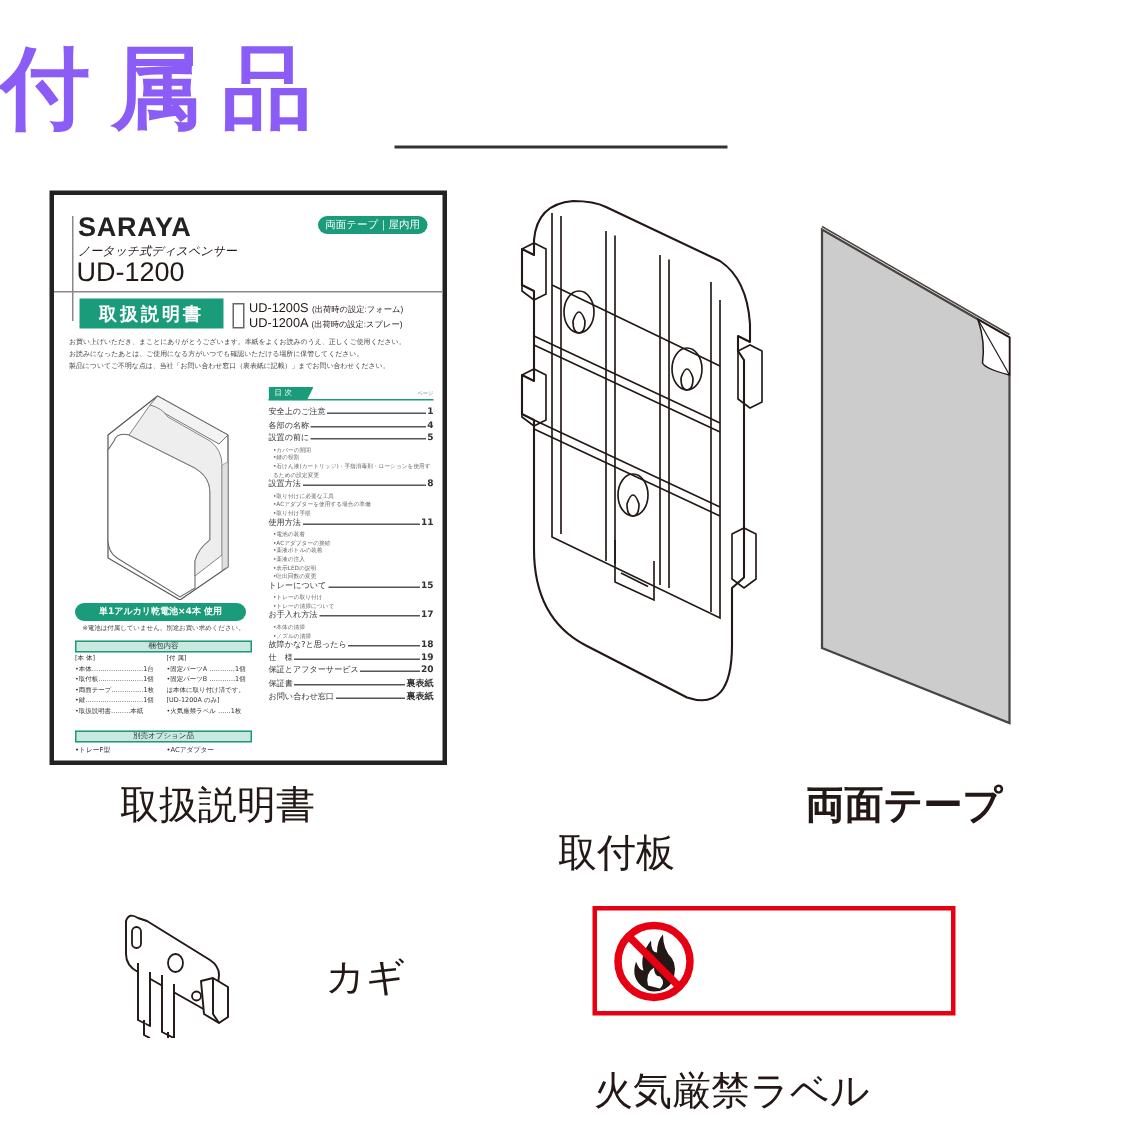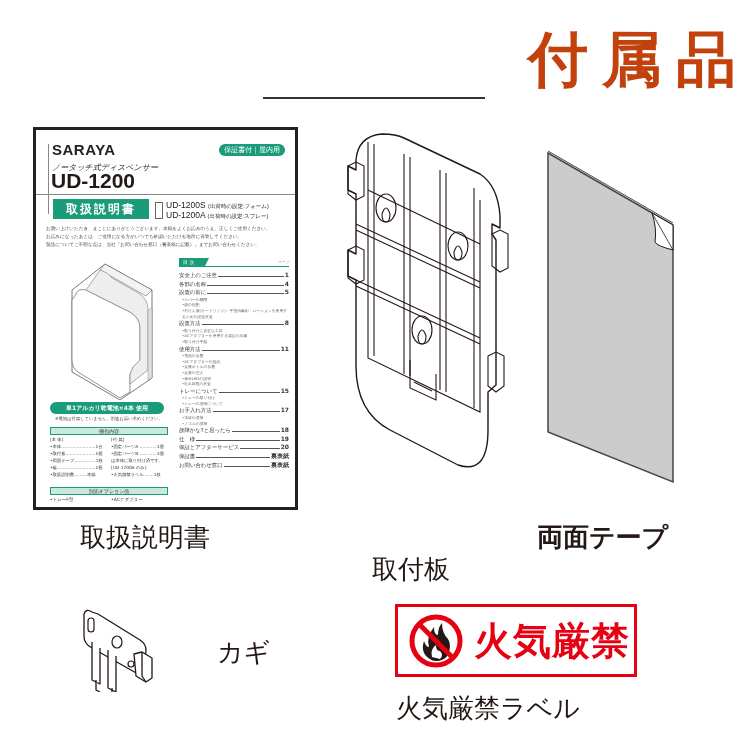--- a/index.html
+++ b/index.html
@@ -1,33 +1,33 @@
 <!DOCTYPE html>
 <html><head>
 <meta charset="utf-8">
 <style>
   * { box-sizing: border-box; margin: 0; padding: 0; }
   html, body { width: 750px; height: 750px; background: #ffffff; overflow: hidden; }
   body { position: relative; font-family: "DejaVu Sans", sans-serif; color: #231815; }
 
-  .title { position: absolute; left: 0; top: 24px; width: 750px; text-align: right;
-    font-size: 60px; font-weight: bold; letter-spacing: 14px; color: #c2410c; line-height: 70px; }
+  .title { position: absolute; left: 0; top: 24px; width: 750px; text-align: left;
+    font-size: 60px; font-weight: bold; letter-spacing: 14px; color: #8b5cf6; line-height: 70px; }
   .title-rule { position: absolute; left: 263px; top: 97px; width: 222px; height: 2px; background: #333; }
 
   
   .manual { position: absolute; left: 33px; top: 127px; width: 265px; height: 383px;
     border: 3px solid #222; background: #fff; overflow: hidden; }
   .m-leftbar { position: absolute; left: 12px; top: 14px; width: 1px; height: 70px; background: #888; }
   .m-brand { position: absolute; left: 16px; top: 11px; font-family: "Liberation Sans", sans-serif;
-    font-weight: bold; font-size: 15px; letter-spacing: 0.5px; color: #222; }
+    font-weight: bold; font-size: 18px; letter-spacing: 0.5px; color: #222; }
   .m-badge { position: absolute; right: 10px; top: 14px; height: 12px; border-radius: 6px;
     background: #1a9b7a; color: #fff; font-size: 7px; line-height: 12px; padding: 0 5px; }
   .m-sub { position: absolute; left: 16px; top: 32px; font-size: 8px; font-style: italic; font-weight: normal; }
   .m-model { position: absolute; left: 15px; top: 40px; font-family: "Liberation Sans", sans-serif;
-    font-weight: bold; font-size: 21px; line-height: 22px; }
+    font-weight: normal; font-size: 18px; line-height: 22px; }
   .m-hr { position: absolute; left: 0; top: 64px; width: 100%; height: 1px; background: #888; }
   .m-manualtitle { position: absolute; left: 17px; top: 69px; width: 96px; height: 20px; background: #1a9b7a;
     color: #fff; font-weight: bold; font-size: 12px; line-height: 20px; text-align: center; letter-spacing: 2px; }
   .m-variant { position: absolute; left: 130px; font-size: 8.5px; font-family: "Liberation Sans", sans-serif; }
   .m-variant small { font-size: 5.5px; }
   .m-vbox { position: absolute; left: 119px; top: 72px; width: 8px; height: 17px; border: 1px solid #666; font-size: 4px; }
   .m-intro { position: absolute; left: 10px; top: 95px; width: 245px; font-size: 4.6px; line-height: 8px; color: #444; }
 
   .m-device { position: absolute; left: 14px; top: 130px; width: 110px; height: 140px; }
   .m-pill { position: absolute; left: 14px; top: 272px; width: 114px; height: 12px; border-radius: 6px;
@@ -58,21 +58,21 @@
 </style>
 </head>
 <body>
 
 <div class="title">付属品</div>
 <div class="title-rule"></div>
 
 <div class="manual">
   <div class="m-leftbar"></div>
   <div class="m-brand">SARAYA</div>
-  <div class="m-badge">保証書付｜屋内用</div>
+  <div class="m-badge">両面テープ｜屋内用</div>
   <div class="m-sub">ノータッチ式ディスペンサー</div>
   <div class="m-model">UD-1200</div>
   <div class="m-hr"></div>
   <div class="m-manualtitle">取扱説明書</div>
   <div class="m-vbox"></div>
   <div class="m-variant" style="top:70px;">
     <span>UD-1200S</span>
     <small>(出荷時の設定:フォーム)</small>
   </div>
   <div class="m-variant" style="top:80px;">
@@ -272,15 +272,14 @@
 </svg>
 <div class="lbl-big" style="left:185px; top:636px;margin-left:32px;">カギ</div>
 
 <div style="position:absolute; left:395px; top:604px; width:242px; height:73px; border:3px solid #e60012; background:#fff;">
   <svg style="position:absolute; left:10px; top:6px;" width="56" height="56" viewBox="0 0 56 56">
     <circle cx="28" cy="28" r="24" fill="#fff" stroke="#e60012" stroke-width="5"></circle>
     <path d="M22 46 Q12 40 16 28 Q18 34 21 34 Q18 24 26 14 Q26 22 30 22 Q30 14 34 10 Q34 20 40 26 Q44 32 40 42 Q36 48 28 48 Q24 48 22 46 Z" fill="#231815"></path>
     <path d="M24 44 Q22 36 28 32 Q28 38 32 38 Q36 42 32 46 Z" fill="#fff"></path>
     <line x1="11" y1="11" x2="45" y2="45" stroke="#e60012" stroke-width="5"></line>
   </svg>
-  <div style="position:absolute; left:76px; top:10px; font-size:38px; font-weight:bold; color:#e60012; line-height:48px; letter-spacing:1px;">火気厳禁</div>
 </div>
-<div class="lbl-big" style="left:396px; top:692px;">火気厳禁ラベル</div>
+<div class="lbl-big" style="left:396px; top:712px;">火気厳禁ラベル</div>
 
 </body></html>

